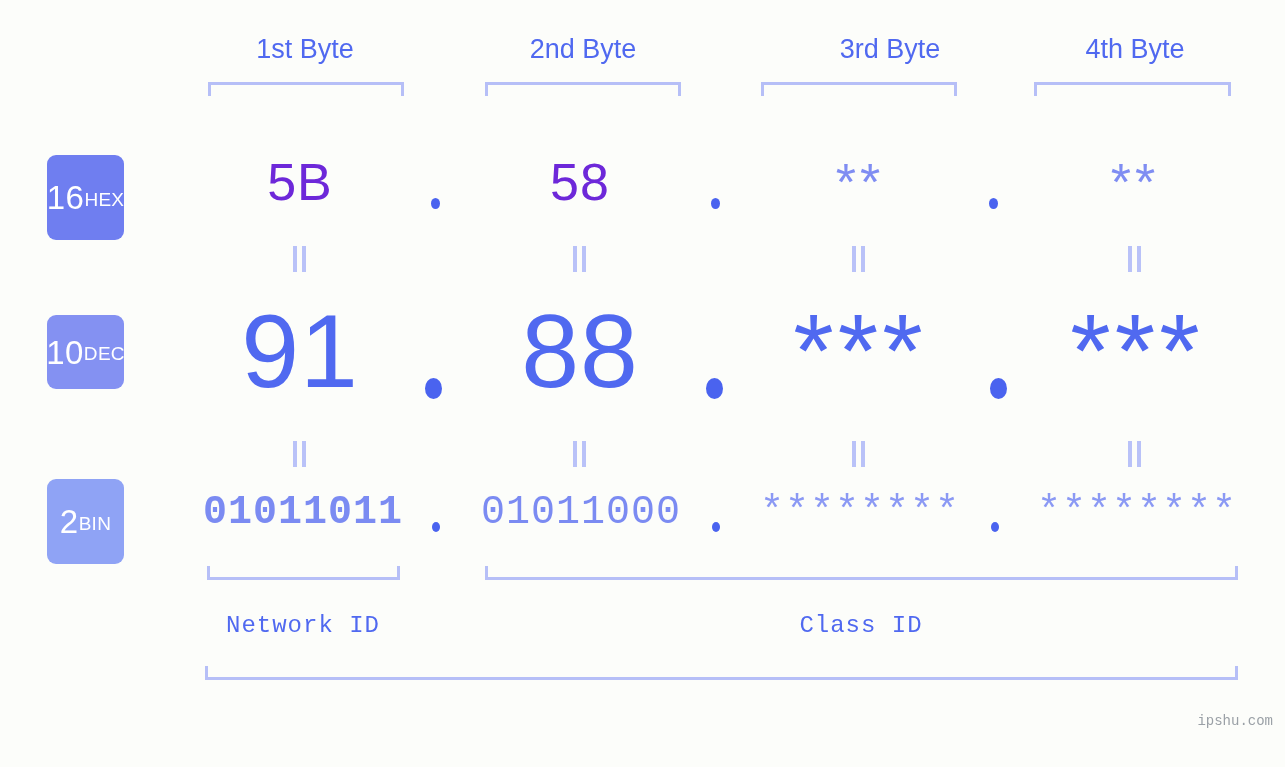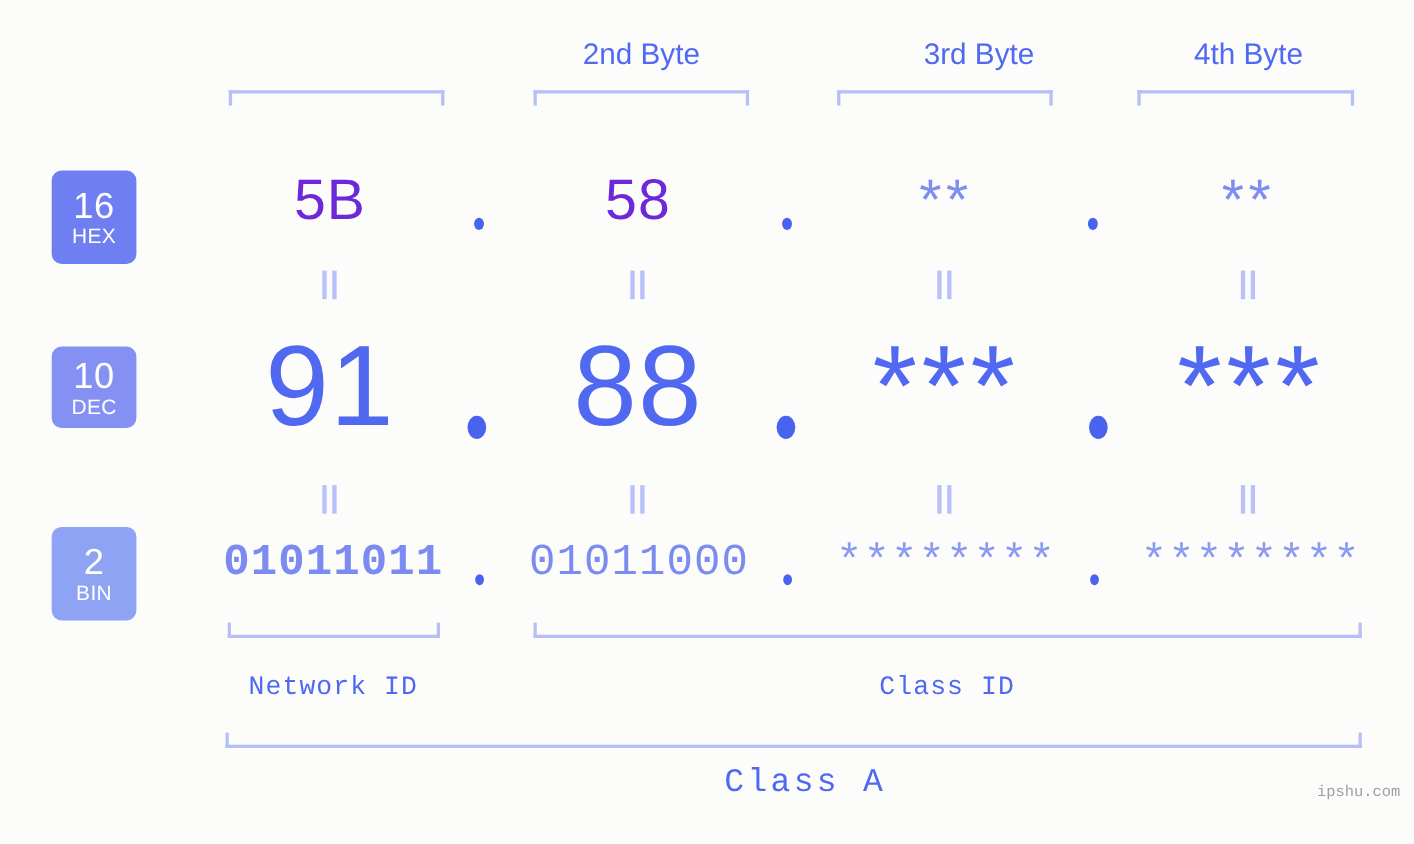--- a/index.html
+++ b/index.html
@@ -54,21 +54,21 @@
 
   
   .badge {
     position: absolute;
     left: 47px;
     width: 77px;
     border-radius: 9px;
     color: #ffffff;
     text-align: center;
     display: flex;
-    flex-direction: column;
+    flex-direction: row;
     align-items: center;
     justify-content: center;
     line-height: 1;
   }
   .badge .num {
     font-size: 33px;
     font-weight: 400;
     letter-spacing: 0.5px;
   }
   .badge .nm {
@@ -172,20 +172,21 @@
     color: #9aa0a6;
     font-family: "Liberation Mono", monospace;
     letter-spacing: 0px;
   }
 </style>
 </head>
 <body>
 
 <div class="stage">
 
+  <div class="byte-header" style="left:180px;width:250px;">1st Byte</div>
   <div class="byte-header" style="left:458px;width:250px;">2nd Byte</div>
   <div class="byte-header" style="left:765px;width:250px;">3rd Byte</div>
   <div class="byte-header" style="left:1010px;width:250px;">4th Byte</div>
 
   <div class="bracket-down" style="left:208px;top:82px;width:196px;"></div>
   <div class="bracket-down" style="left:485px;top:82px;width:196px;"></div>
   <div class="bracket-down" style="left:761px;top:82px;width:196px;"></div>
   <div class="bracket-down" style="left:1034px;top:82px;width:197px;"></div>
 
   <div class="badge" id="badge-hex">
@@ -268,17 +269,16 @@
     <div class="dot dot-bin" style="left:991px;"></div>
   </div>
 
   <div class="bracket-up" style="left:207px;top:566px;width:193px;"></div>
   <div class="bracket-up" style="left:485px;top:566px;width:753px;"></div>
 
   <div class="id-label" style="left:178px;width:250px;">Network ID</div>
   <div class="id-label" style="left:736px;width:250px;">Class ID</div>
 
   <div class="bracket-up" style="left:205px;top:666px;width:1033px;"></div>
-  <div id="class-label" style="left:607px;width:250px;">Class A</div>
 
   <div id="watermark">ipshu.com</div>
 
 </div>
 
 </body></html>

